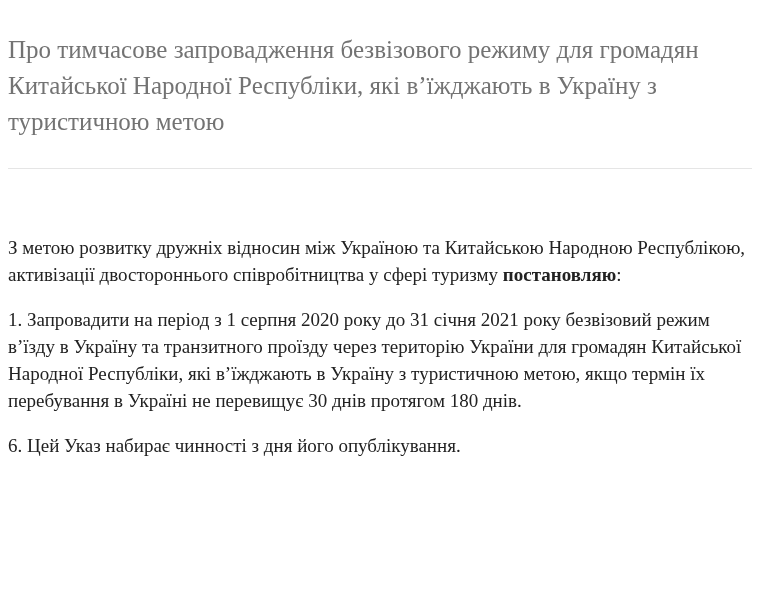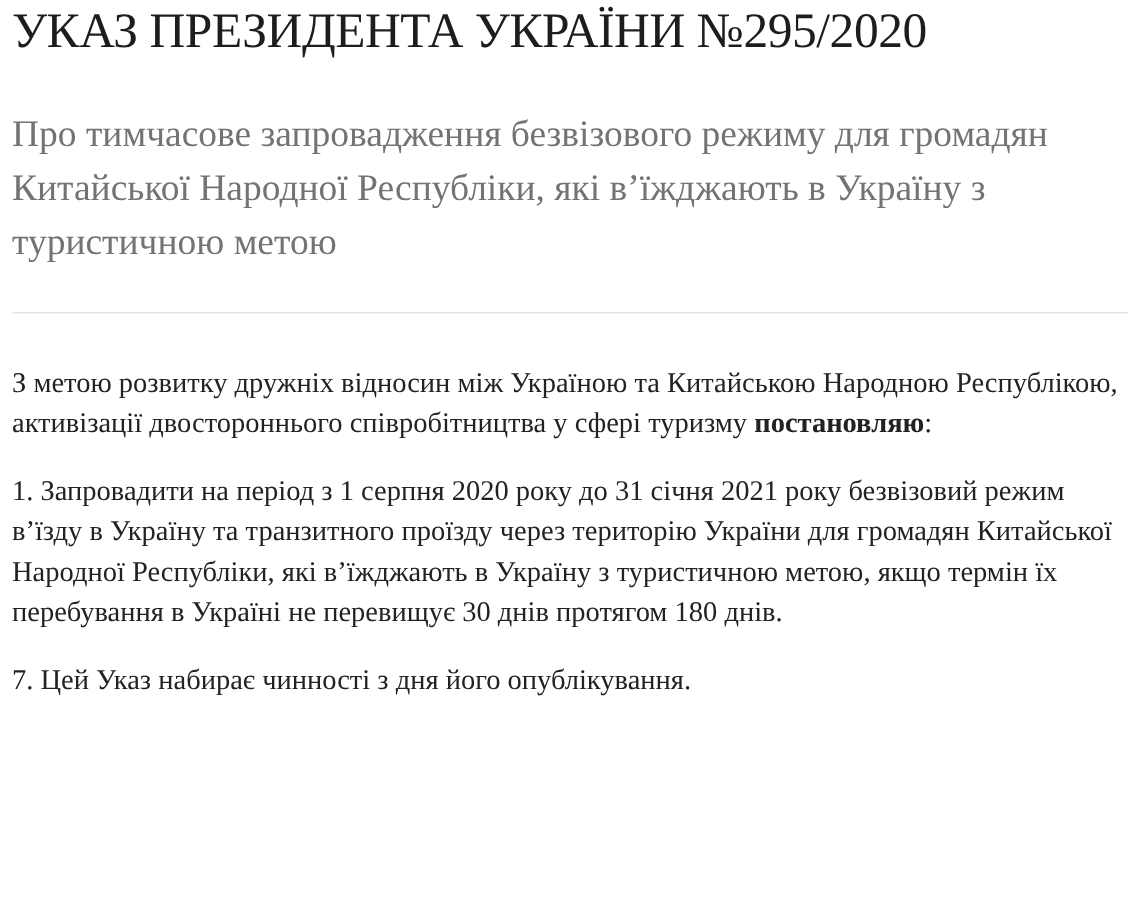--- a/index.html
+++ b/index.html
@@ -46,47 +46,46 @@
     width: 100%;
     height: 0;
   }
   .body-text p {
     margin: 0 0 18px 0;
     font-size: 19px;
     line-height: 27px;
     max-width: 744px;
   }
   p.intro {
-    margin-top: 33px;
+    margin-top: 65px;
   }
   .bold {
     font-weight: 700;
   }
   p.signature {
     font-weight: 700;
     margin-top: 24px;
     margin-bottom: 0;
   }
 </style>
 </head>
 <body>
 
 <article class="doc">
 
-  <h1 class="title">УКАЗ ПРЕЗИДЕНТА УКРАЇНИ №295/2020</h1>
 
   <h2 class="subtitle">Про тимчасове запровадження безвізового режиму для громадян Китайської Народної Республіки, які в’їжджають в Україну з туристичною метою</h2>
 
   <hr class="divider">
 
   <div class="body-text">
 
     <p class="intro"><span>З метою розвитку дружніх відносин між Україною та Китайською Народною Республікою, активізації двостороннього співробітництва у сфері туризму </span><span class="bold">постановляю</span><span>:</span></p>
 
     <p>1. Запровадити на період з 1 серпня 2020 року до 31 січня 2021 року безвізовий режим в’їзду в Україну та транзитного проїзду через територію України для громадян Китайської Народної Республіки, які в’їжджають в Україну з туристичною метою, якщо термін їх перебування в Україні не перевищує 30 днів протягом 180 днів.</p>
 
 
-    <p>7. Цей Указ набирає чинності з дня його опублікування.</p>
+    <p>6. Цей Указ набирає чинності з дня його опублікування.</p>
 
 
   </div>
 
 </article>
 
 </body></html>

